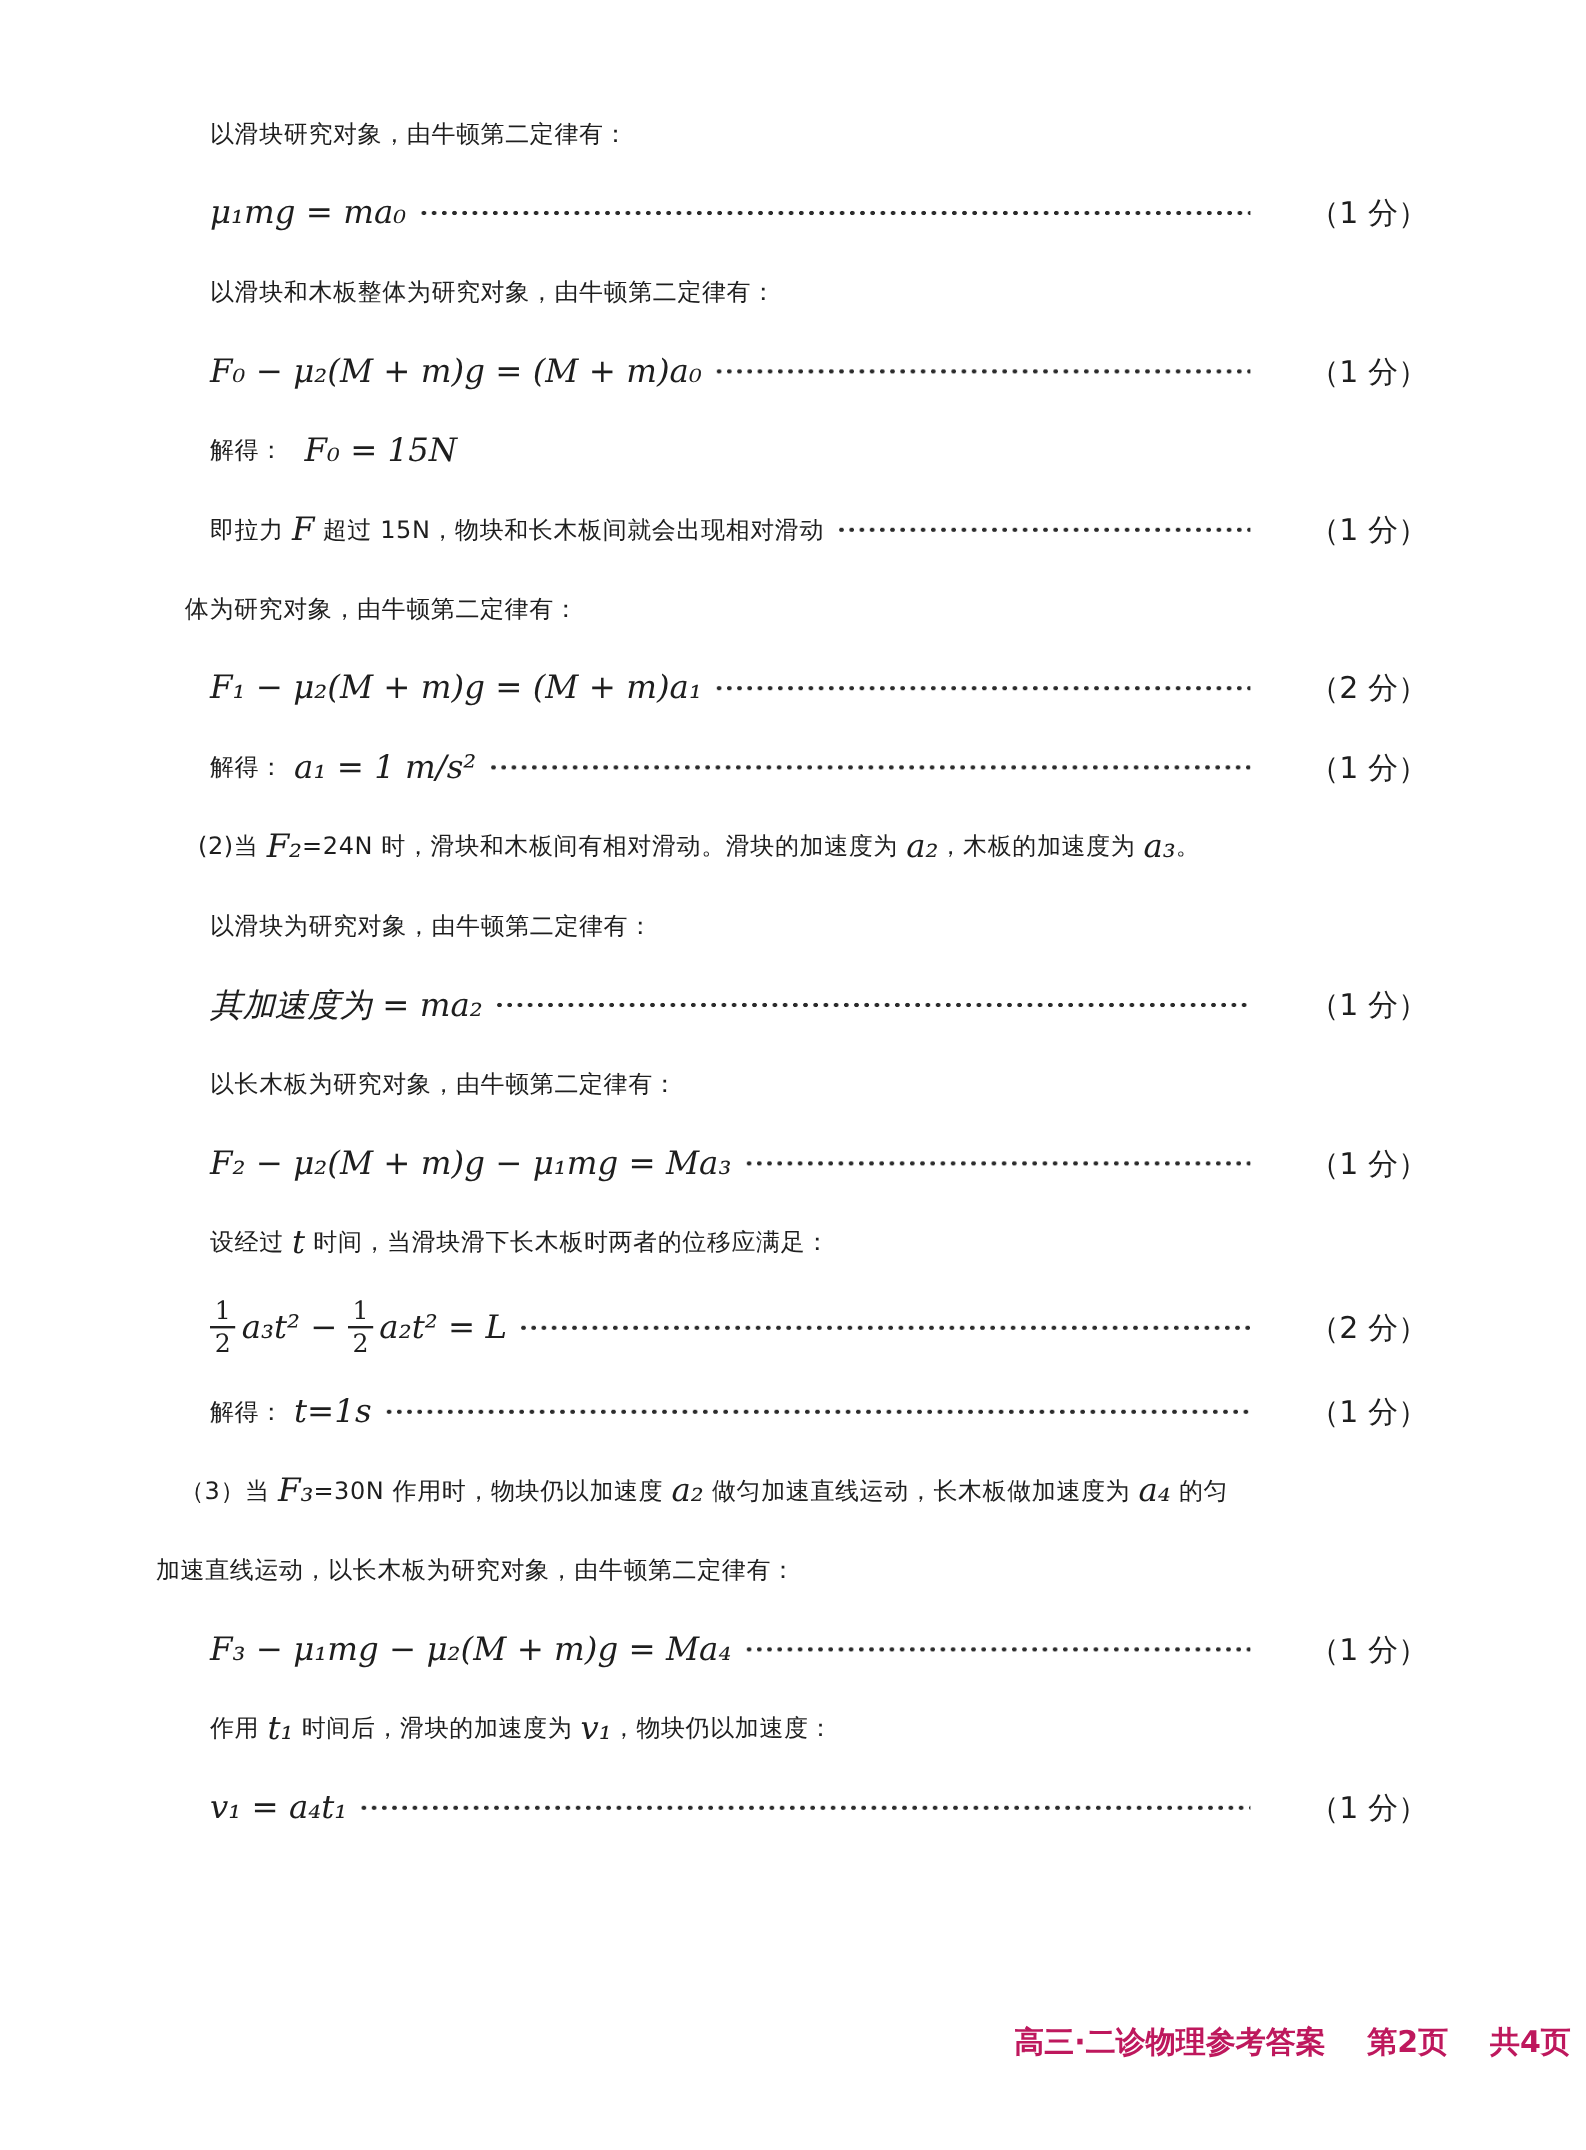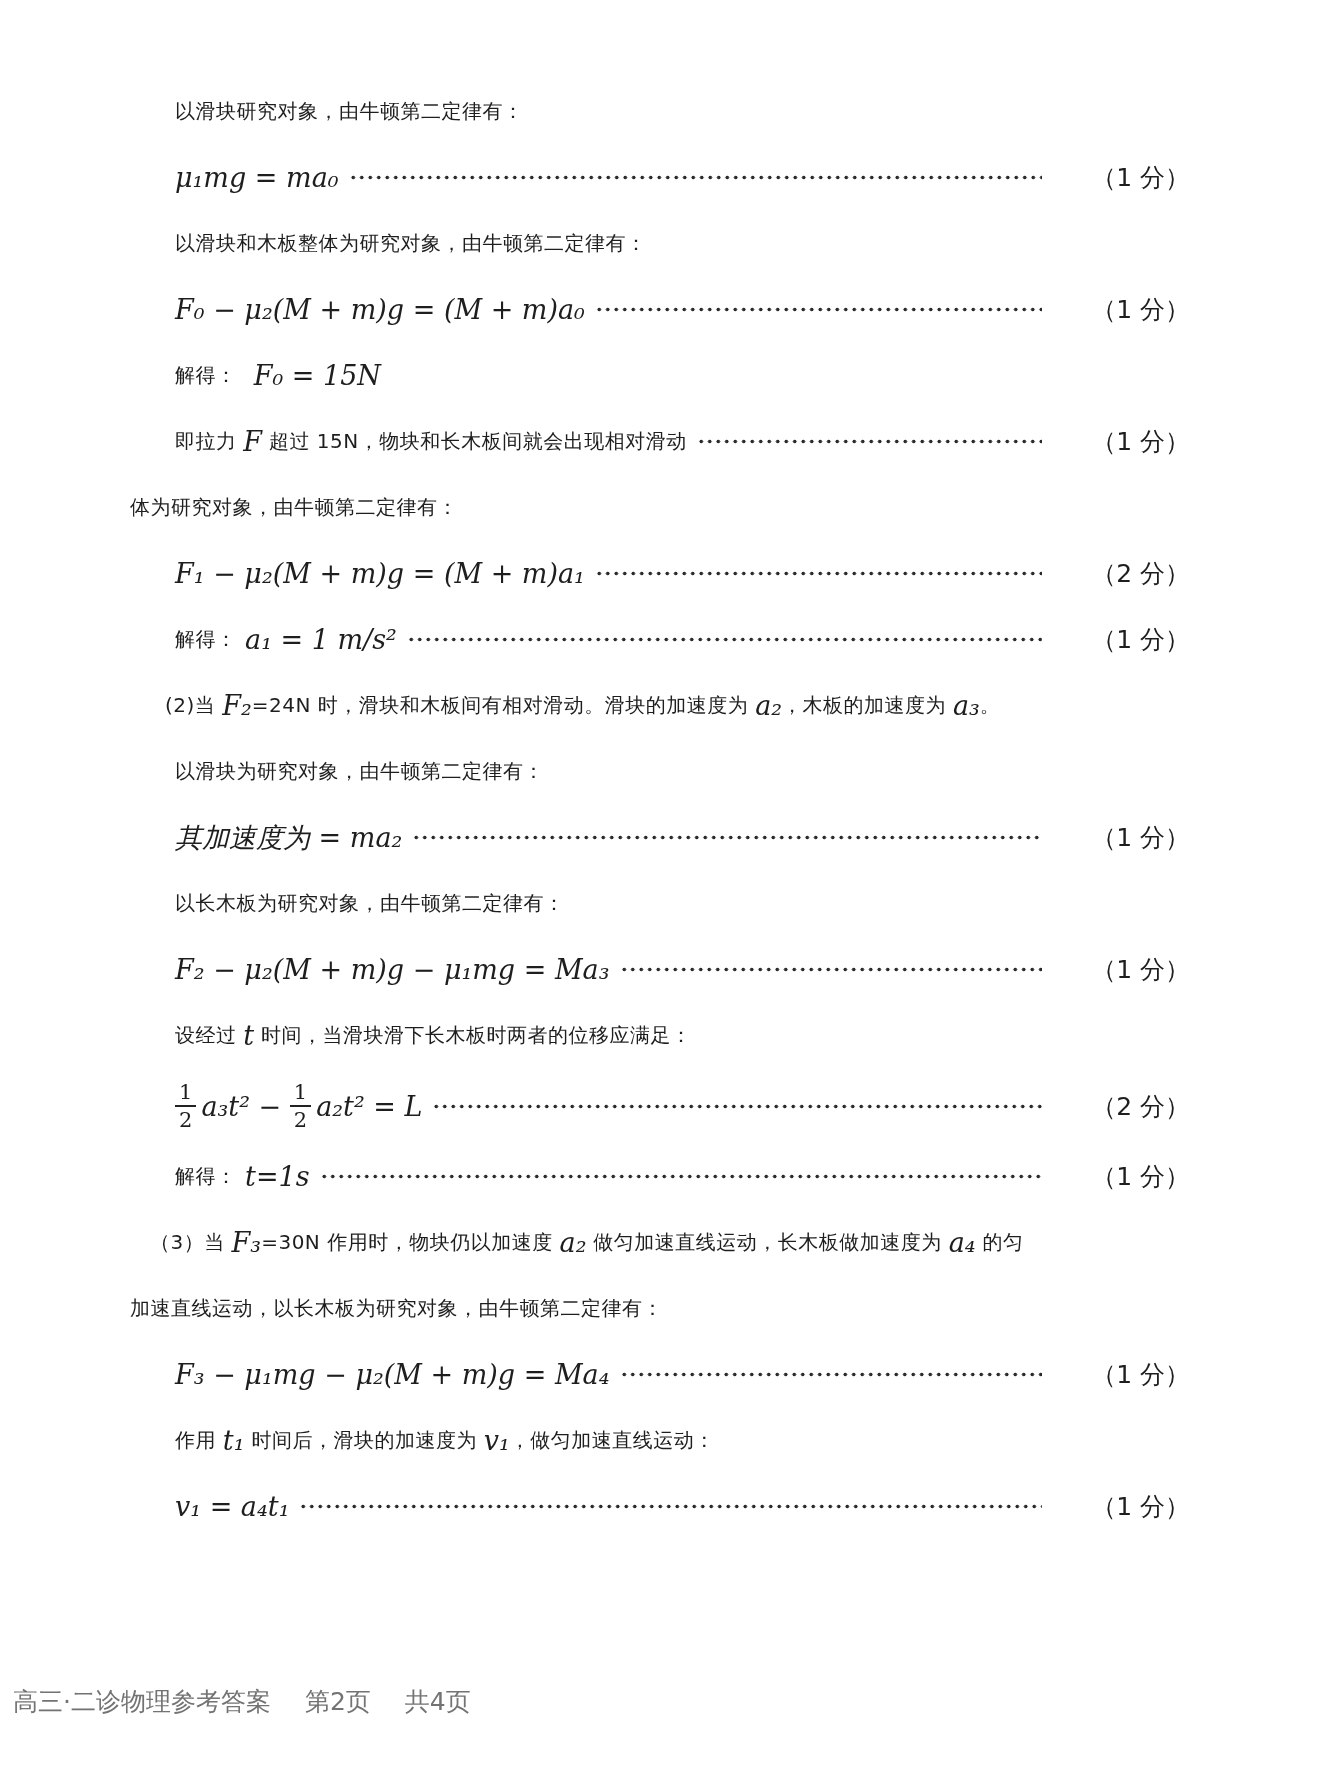--- a/index.html
+++ b/index.html
@@ -73,24 +73,24 @@
     padding: 0 4px 1px;
   }
   .frac .den {
     padding-top: 1px;
   }
   .footer {
     position: absolute;
     left: 0;
     right: 0;
     bottom: 74px;
-    text-align: left;
+    text-align: right;
     font-size: 25px;
-    font-weight: 400;
-    color: #737373;
+    font-weight: 700;
+    color: #be185d;
   }
   .footer span { margin: 0 13px; }
 </style>
 </head>
 <body>
 
 <div class="page">
   <div id="doc-body">
       <div class="line" style="padding-left: 45px;">
         <span class="content"><span class="cn">以滑块研究对象，由牛顿第二定律有：</span></span>
@@ -109,21 +109,21 @@
         <span class="score">（1 分）</span>
       </div>
       <div class="line" style="padding-left: 45px;">
         <span class="content"><span class="cn">解得：</span><span class="math">&nbsp;&nbsp;F₀ = 15N</span></span>
       </div>
       <div class="line" style="padding-left: 45px;">
         <span class="content"><span class="cn">即拉力 </span><span class="math">F</span><span class="cn"> 超过 15N，物块和长木板间就会出现相对滑动</span></span>
         <span class="dots"></span>
         <span class="score">（1 分）</span>
       </div>
-      <div class="line" style="padding-left: 0px;">
+      <div class="line" style="padding-left: 0px; margin-left: 24px;">
         <span class="content"><span class="cn">体为研究对象，由牛顿第二定律有：</span></span>
       </div>
       <div class="line" style="padding-left: 45px;">
         <span class="content"><span class="math">F₁ − μ₂(M + m)g = (M + m)a₁</span></span>
         <span class="dots"></span>
         <span class="score">（2 分）</span>
       </div>
       <div class="line" style="padding-left: 45px;">
         <span class="content"><span class="cn">解得：</span><span class="math">&nbsp;a₁ = 1 m/s²</span></span>
         <span class="dots"></span>
@@ -166,21 +166,21 @@
       </div>
       <div class="line" style="padding-left: 0px;">
         <span class="content"><span class="cn">加速直线运动，以长木板为研究对象，由牛顿第二定律有：</span></span>
       </div>
       <div class="line" style="padding-left: 45px;">
         <span class="content"><span class="math">F₃ − μ₁mg − μ₂(M + m)g = Ma₄</span></span>
         <span class="dots"></span>
         <span class="score">（1 分）</span>
       </div>
       <div class="line" style="padding-left: 45px;">
-        <span class="content"><span class="cn">作用 </span><span class="math">t₁</span><span class="cn"> 时间后，滑块的加速度为 </span><span class="math">v₁</span><span class="cn">，做匀加速直线运动：</span></span>
+        <span class="content"><span class="cn">作用 </span><span class="math">t₁</span><span class="cn"> 时间后，滑块的加速度为 </span><span class="math">v₁</span><span class="cn">，物块仍以加速度：</span></span>
       </div>
       <div class="line" style="padding-left: 45px;">
         <span class="content"><span class="math">v₁ = a₄t₁</span></span>
         <span class="dots"></span>
         <span class="score">（1 分）</span>
       </div>
     </div>
   <div class="footer">
     <span>高三·二诊物理参考答案</span>
     <span>第2页</span>

